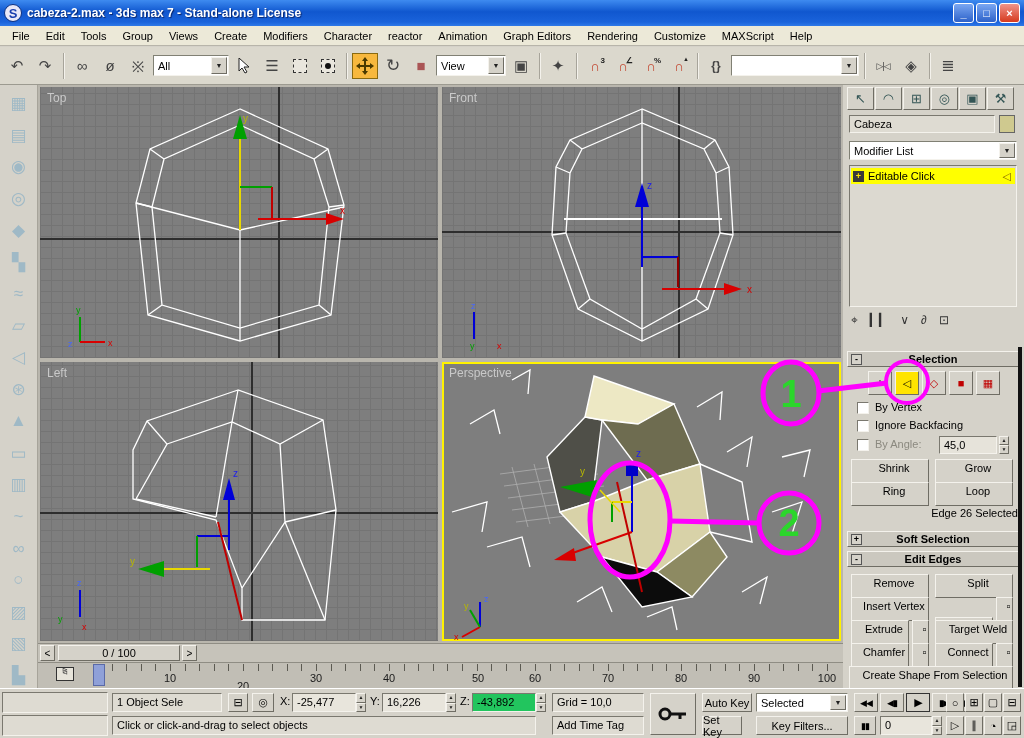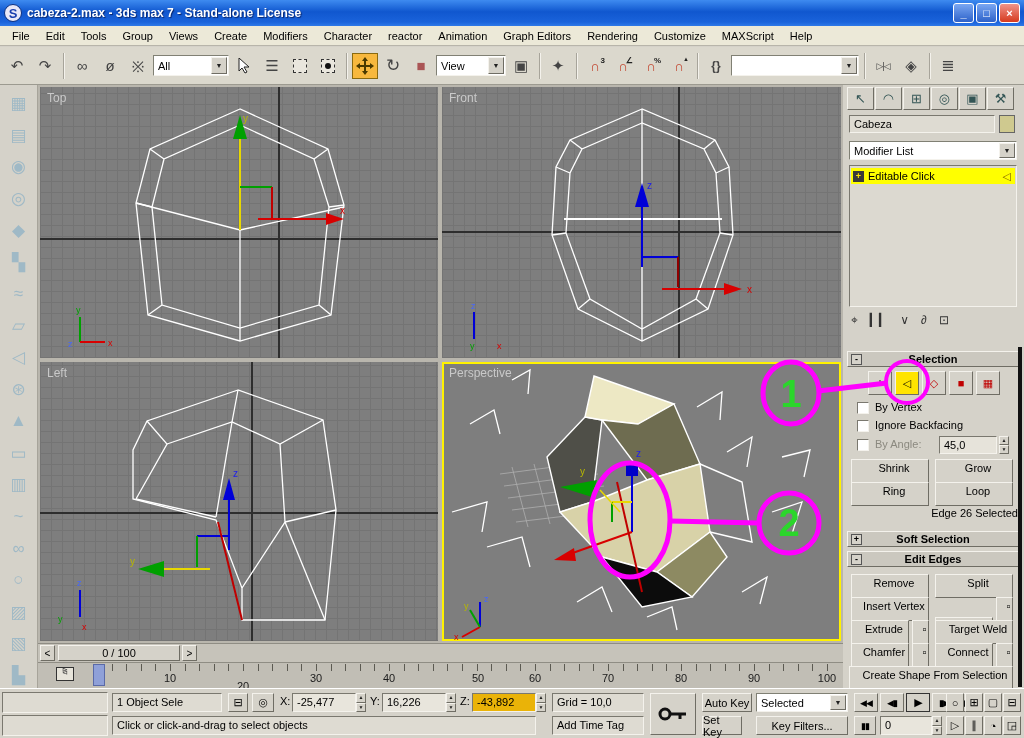--- a/index.html
+++ b/index.html
@@ -626,21 +626,21 @@
         <div>▲</div>
         <div>▼</div>
       </div>
     <div class="coordlbl" style="left:370px">Y:</div>
     <div class="sfield inset" style="left:382px;top:4px;width:64px;background:#E8E5DC">16,226</div>
     <div class="spinner" style="left:446px;top:4px">
         <div>▲</div>
         <div>▼</div>
       </div>
     <div class="coordlbl" style="left:460px">Z:</div>
-    <div class="sfield inset" style="left:472px;top:4px;width:64px;background:#eab308">-43,892</div>
+    <div class="sfield inset" style="left:472px;top:4px;width:64px;background:#22c55e">-43,892</div>
     <div class="spinner" style="left:536px;top:4px">
         <div>▲</div>
         <div>▼</div>
       </div>
 
     <div class="sfield inset" style="left:552px;top:4px;width:92px">Grid = 10,0</div>
     <div class="sfield inset" style="left:112px;top:27px;width:424px">Click or click-and-drag to select objects</div>
     <div class="sfield inset" style="left:552px;top:27px;width:92px">Add Time Tag</div>
 
     <div class="sbtn" style="left:650px;top:4px;width:46px;height:42px">

